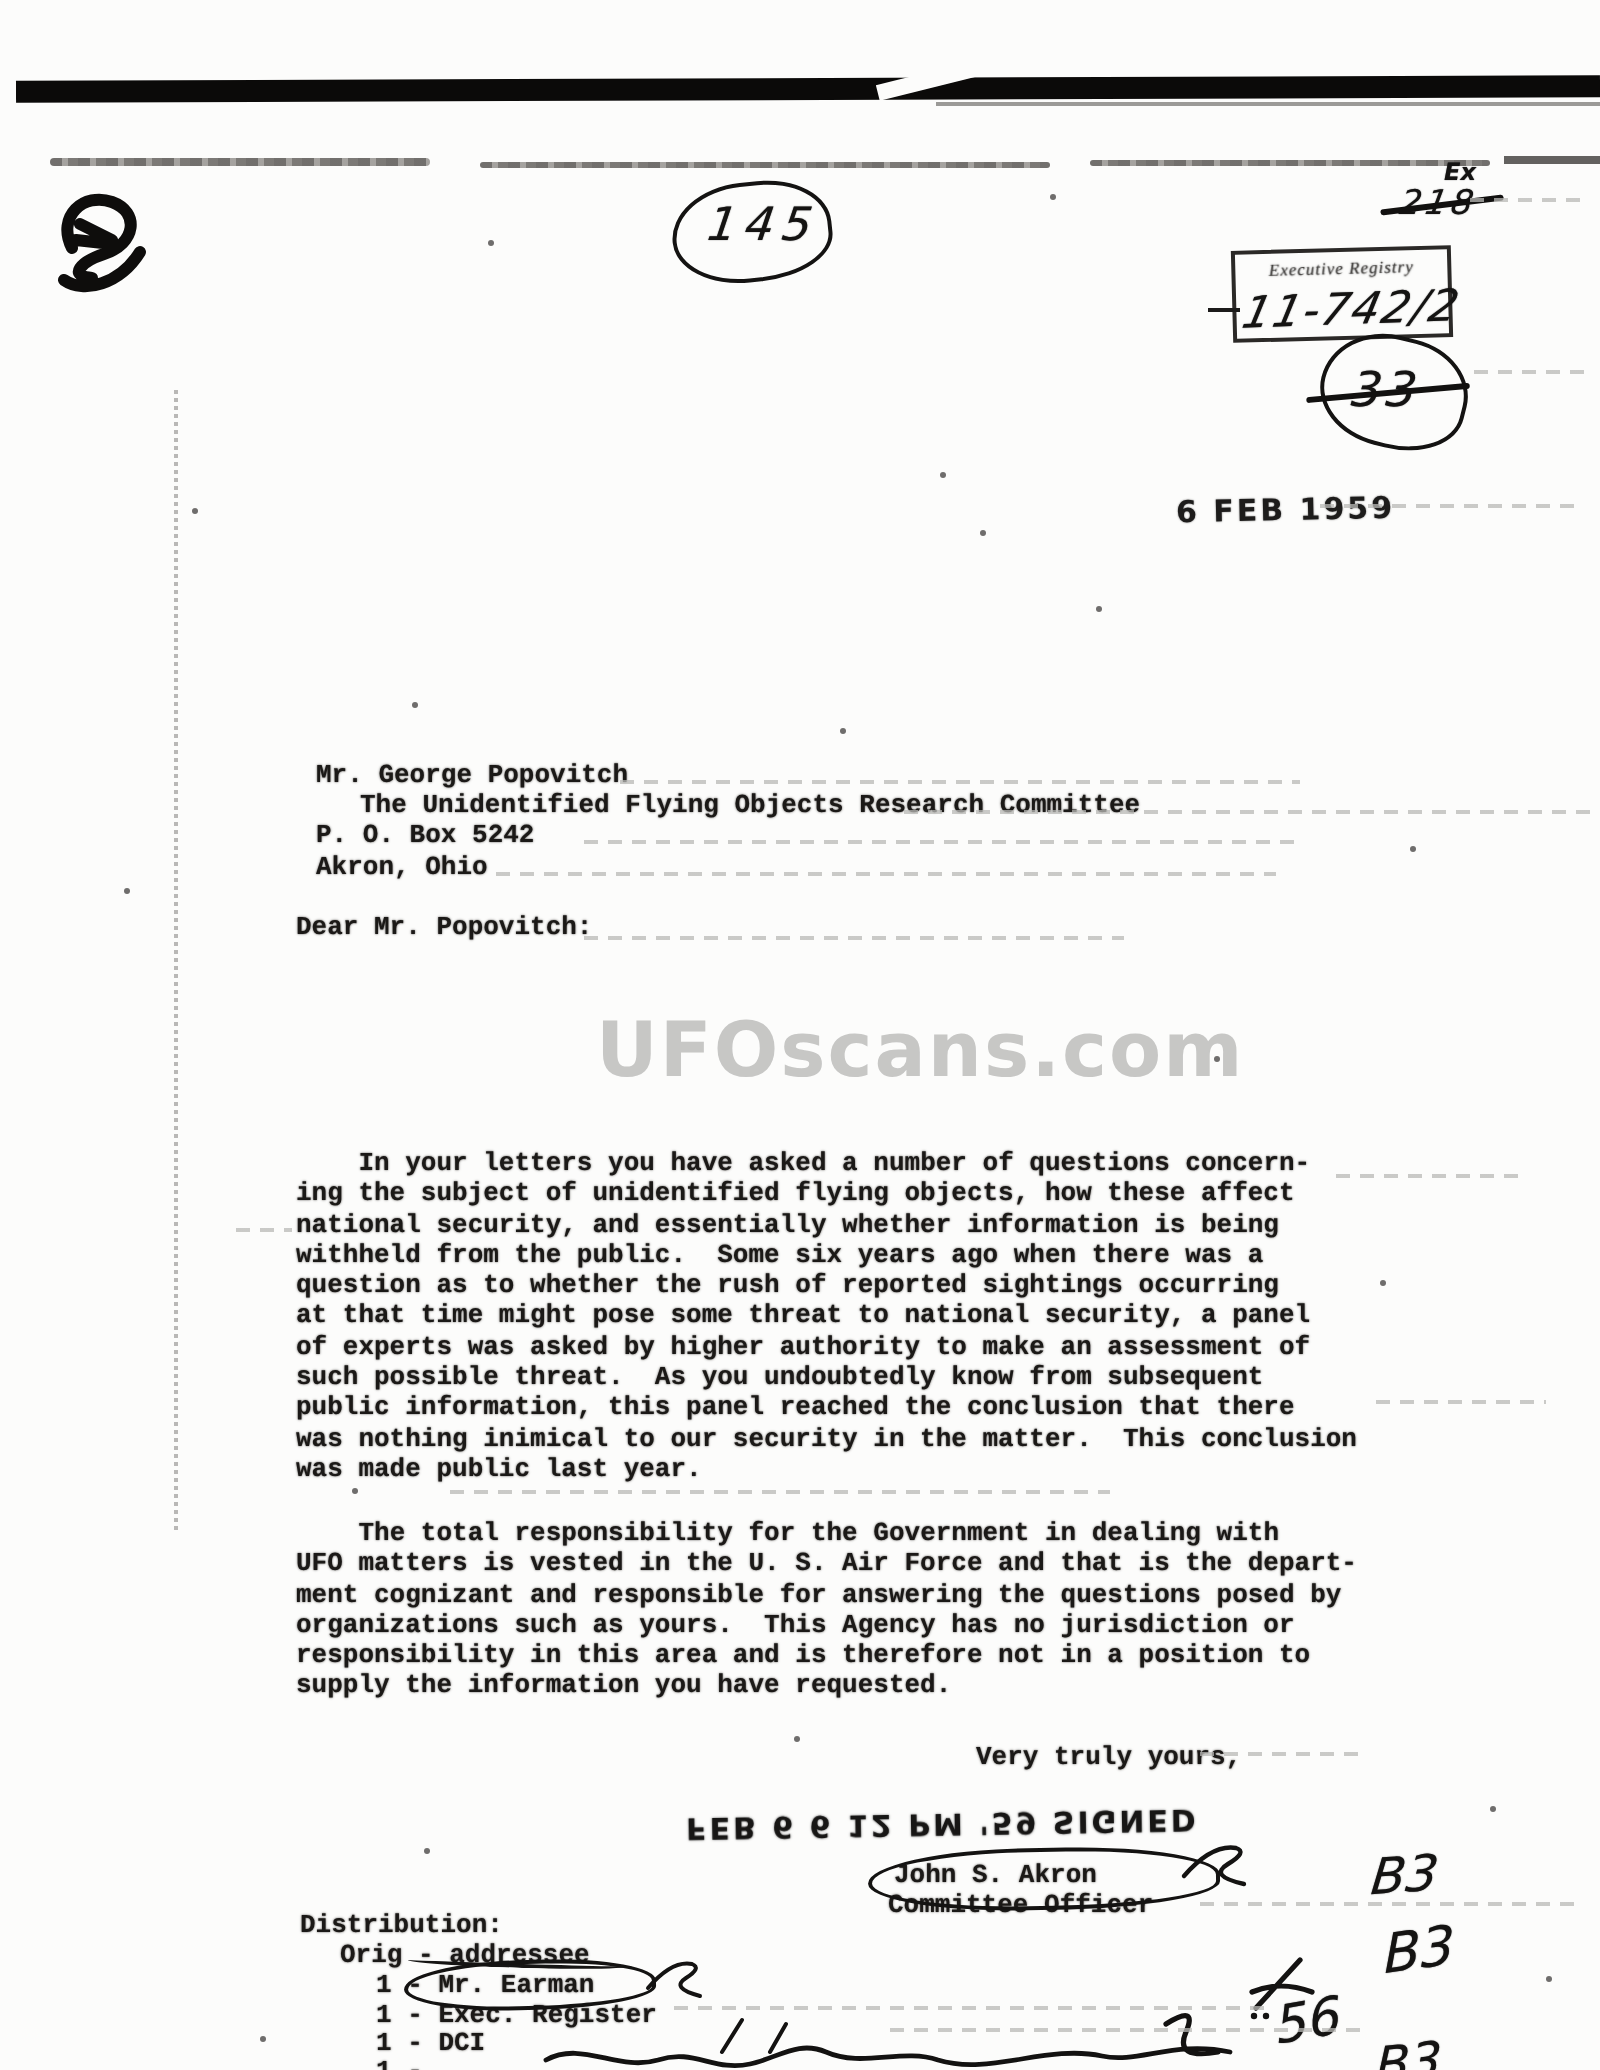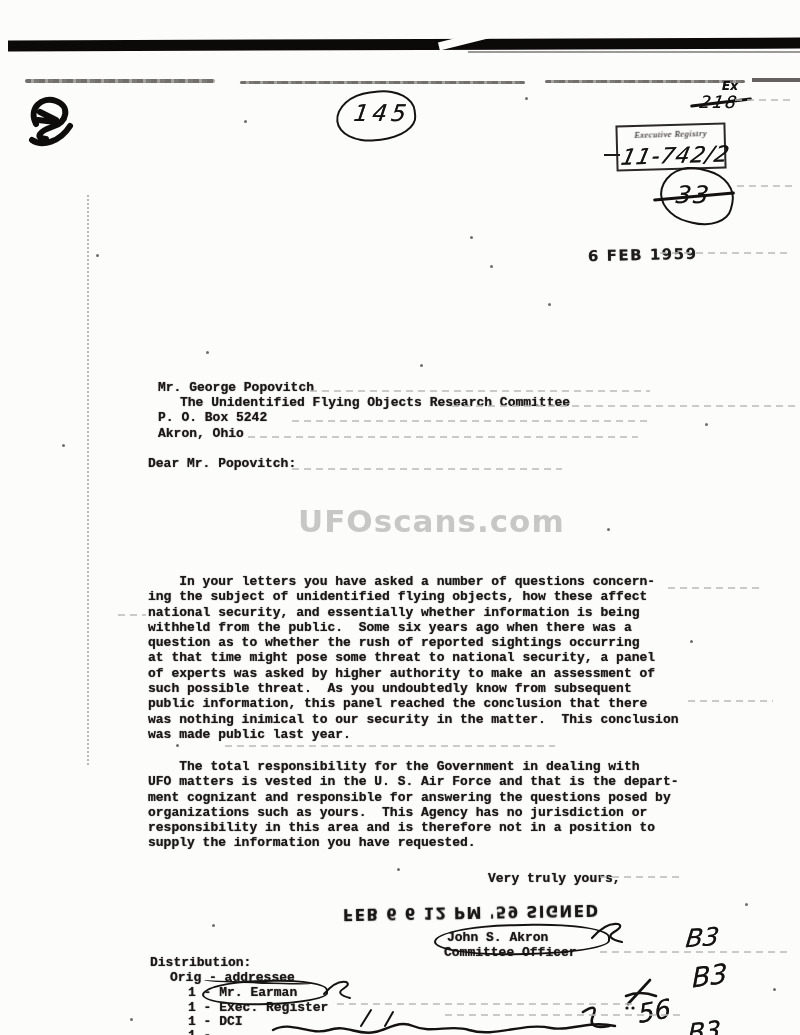--- a/index.html
+++ b/index.html
@@ -54,21 +54,21 @@
     border:2px solid #2b2927;transform:rotate(-1.5deg);
   }
   .registry-label{
     display:block;margin-top:3px;text-align:center;
     font-family:"Liberation Serif",serif;font-style:italic;font-size:8.5px;
     color:#3c3a38;text-shadow:0 0 1px #777;letter-spacing:.5px;white-space:nowrap;
     filter:blur(.35px);
   }
   .watermark{
     position:absolute;left:298px;top:503px;z-index:3;
-    font-family:"DejaVu Sans",sans-serif;font-weight:bold;font-size:31px;
+    font-family:"DejaVu Sans",sans-serif;font-weight:bold;font-size:38px;
     letter-spacing:1px;color:rgba(150,150,148,.52);
   }
   svg{position:absolute;overflow:visible;}
 </style>
 </head>
 <body>
 
 <div class="page">
 
   <div class="abs" style="left:8px;top:39px;width:792px;height:11px;background:#0b0a09;transform:rotate(-0.2deg);"></div>

